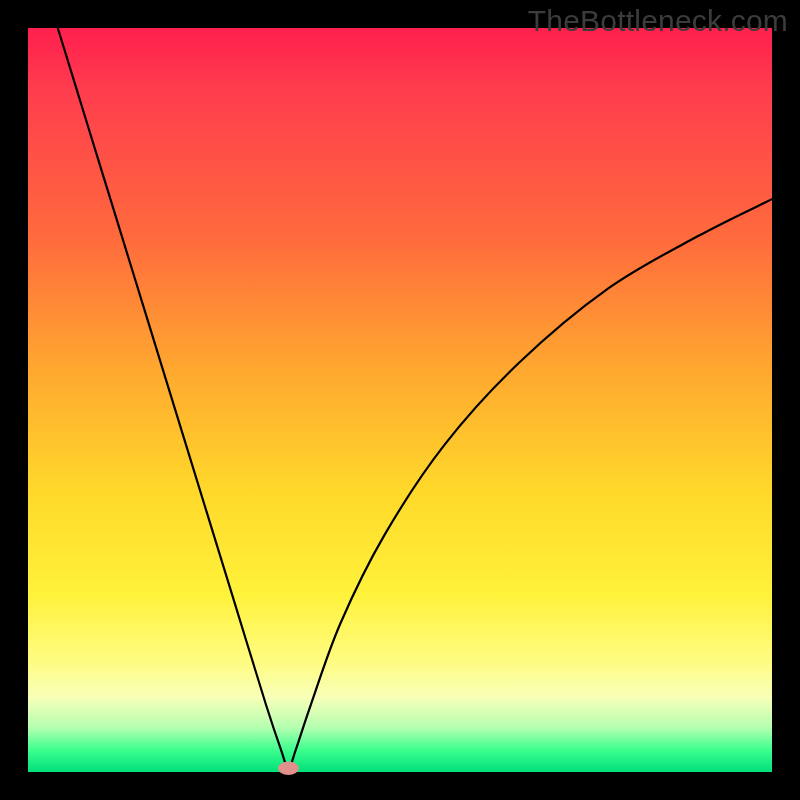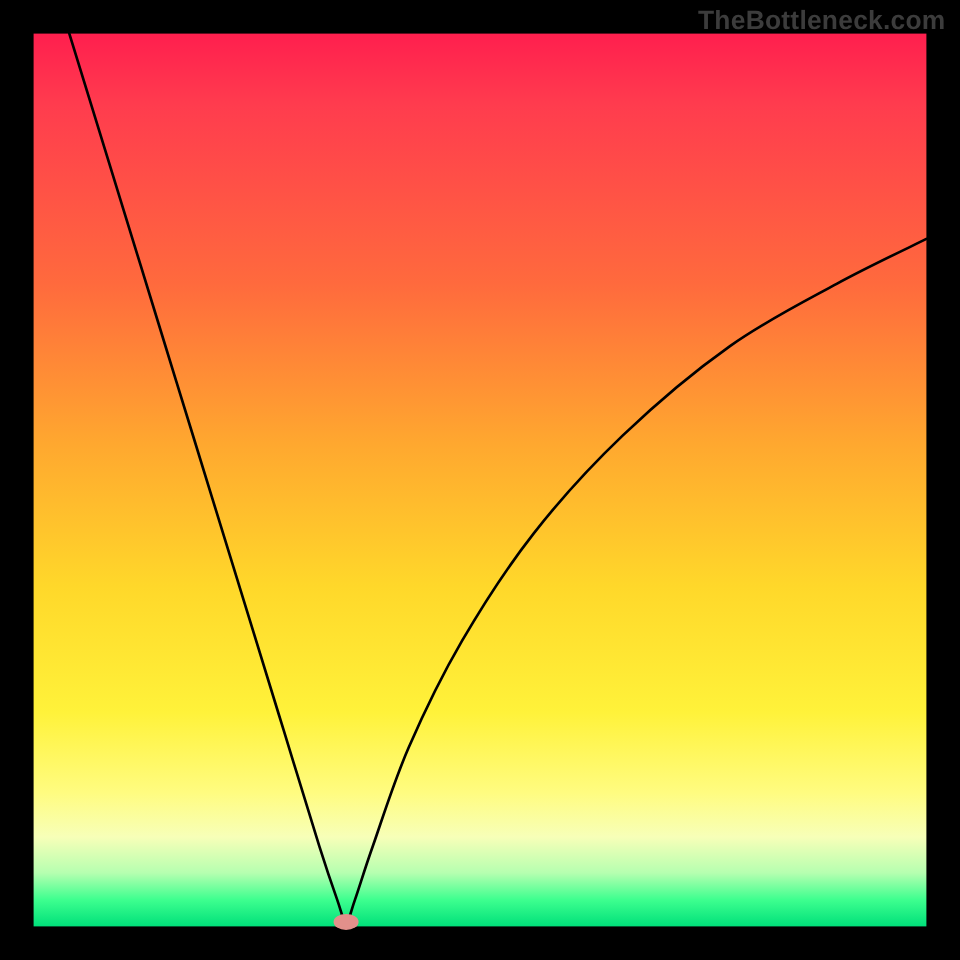--- a/index.html
+++ b/index.html
@@ -37,22 +37,22 @@
       #b6ffb0 94%,
       #3eff8f 97%,
       #00e07a 100%
     );
   }
   .watermark {
     position: absolute;
     top: 4px;
     right: 12px;
     color: #3c3c3c;
-    font-size: 22px;
-    font-weight: 700;
+    font-size: 30px;
+    font-weight: 400;
     letter-spacing: 0.2px;
     user-select: none;
   }
   svg.curve {
     position: absolute;
     left: 0;
     top: 0;
     width: 744px;
     height: 744px;
     overflow: visible;

